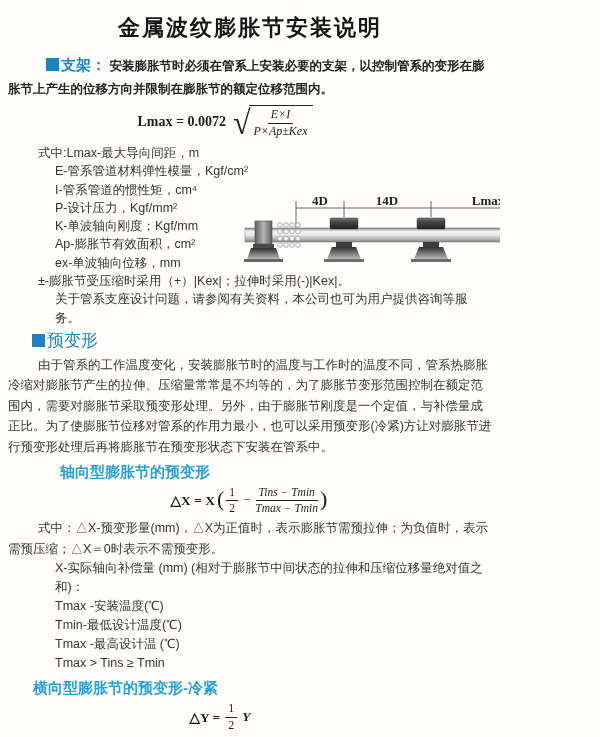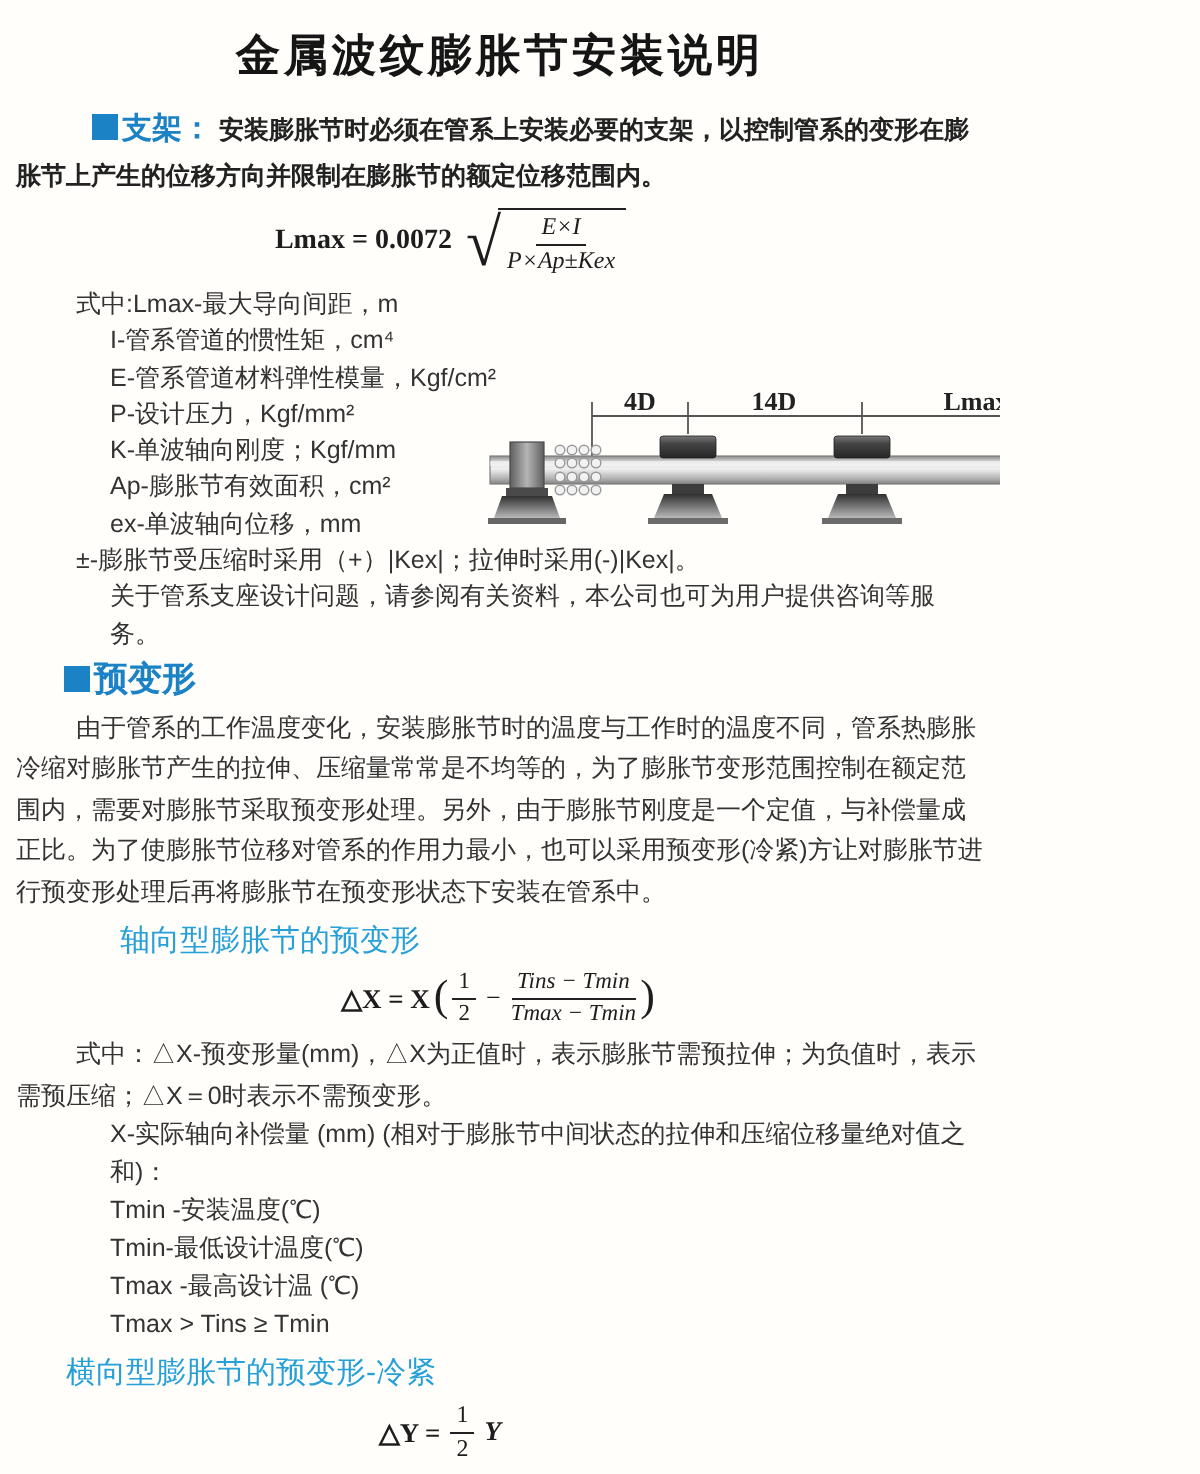--- a/index.html
+++ b/index.html
@@ -22,24 +22,24 @@
   .radical{font-size:32px;line-height:1;margin:0 -2px 0 7px;transform:scaleY(1.05);}
   .frac{display:inline-flex;flex-direction:column;align-items:center;font-size:12px;line-height:1.15;}
   .f1 .frac{border-top:1.5px solid #222;padding:2px 5px 0;font-style:italic;}
   .frac .num{border-bottom:1px solid #222;padding:0 3px 1px;}
   .frac .den{padding-top:1px;}
 
   .def-list{margin:4px 0 0 30px;line-height:18.3px;}
   .def-item{font-weight:400;}
   .def-item.ind{padding-left:17px;}
 
-  .sec-h{margin:4px 0 0 24px;font-size:17px;color:#1a82c5;font-weight:700;line-height:20px;}
+  .sec-h{margin:4px 0 0 24px;font-size:17px;color:#1a82c5;font-weight:400;line-height:20px;}
   .p-body{margin:4px 0 0;text-indent:30px;line-height:20.5px;}
 
-  .sub-h{font-size:15px;color:#27a0d8;font-weight:400;margin:6px 0 0 52px;line-height:17px;}
+  .sub-h{font-size:15px;color:#27a0d8;font-weight:700;margin:6px 0 0 52px;line-height:17px;}
   .sub-h.lat{margin-left:25px;}
 
   .f2{height:32px;margin:4px 0 2px;}
   .f2 .fb{font-size:13.5px;}
   .paren{font-size:22px;font-weight:400;margin:0 2px;transform:translateY(-1px);}
   .op{margin:0 5px;font-size:13px;}
   .ital{font-style:italic;}
   .f2 .frac{font-size:11.5px;}
   .frac.upright{font-style:normal;}
 
@@ -69,22 +69,22 @@
       <span class="fb">Lmax = 0.0072</span>
       <span class="radical">√</span>
       <span class="frac">
         <span class="num">E×I</span>
         <span class="den">P×Ap±Kex</span>
       </span>
     </div>
 
     <div class="def-list">
       <div class="def-item">式中:Lmax-最大导向间距，m</div>
+      <div class="def-item ind">E-管系管道材料弹性模量，Kgf/cm²</div>
       <div class="def-item ind">I-管系管道的惯性矩，cm⁴</div>
-      <div class="def-item ind">E-管系管道材料弹性模量，Kgf/cm²</div>
       <div class="def-item ind">P-设计压力，Kgf/mm²</div>
       <div class="def-item ind">K-单波轴向刚度；Kgf/mm</div>
       <div class="def-item ind">Ap-膨胀节有效面积，cm²</div>
       <div class="def-item ind">ex-单波轴向位移，mm</div>
       <div class="def-item">±-膨胀节受压缩时采用（+）|Kex|；拉伸时采用(-)|Kex|。</div>
       <div class="def-item ind">关于管系支座设计问题，请参阅有关资料，本公司也可为用户提供咨询等服务。</div>
     </div>
 
     <h2 class="sec-h"><span class="sq"></span><span>预变形</span></h2>
 
@@ -104,21 +104,21 @@
         <span class="num">Tins − Tmin</span>
         <span class="den">Tmax − Tmin</span>
       </span>
       <span class="paren">)</span>
     </div>
 
     <p class="p-exp">式中：△X-预变形量(mm)，△X为正值时，表示膨胀节需预拉伸；为负值时，表示需预压缩；△X＝0时表示不需预变形。</p>
 
     <div>
       <div class="exp-item">X-实际轴向补偿量 (mm) (相对于膨胀节中间状态的拉伸和压缩位移量绝对值之和)：</div>
-      <div class="exp-item">Tmin -安装温度(℃)</div>
+      <div class="exp-item">Tmax -安装温度(℃)</div>
       <div class="exp-item">Tmin-最低设计温度(℃)</div>
       <div class="exp-item">Tmax -最高设计温 (℃)</div>
       <div class="exp-item">Tmax &gt; Tins ≥ Tmin</div>
     </div>
 
 
     <h3 class="sub-h lat">横向型膨胀节的预变形-冷紧</h3>
 
     <div class="formula f3">
       <span class="fb">△Y =</span>

